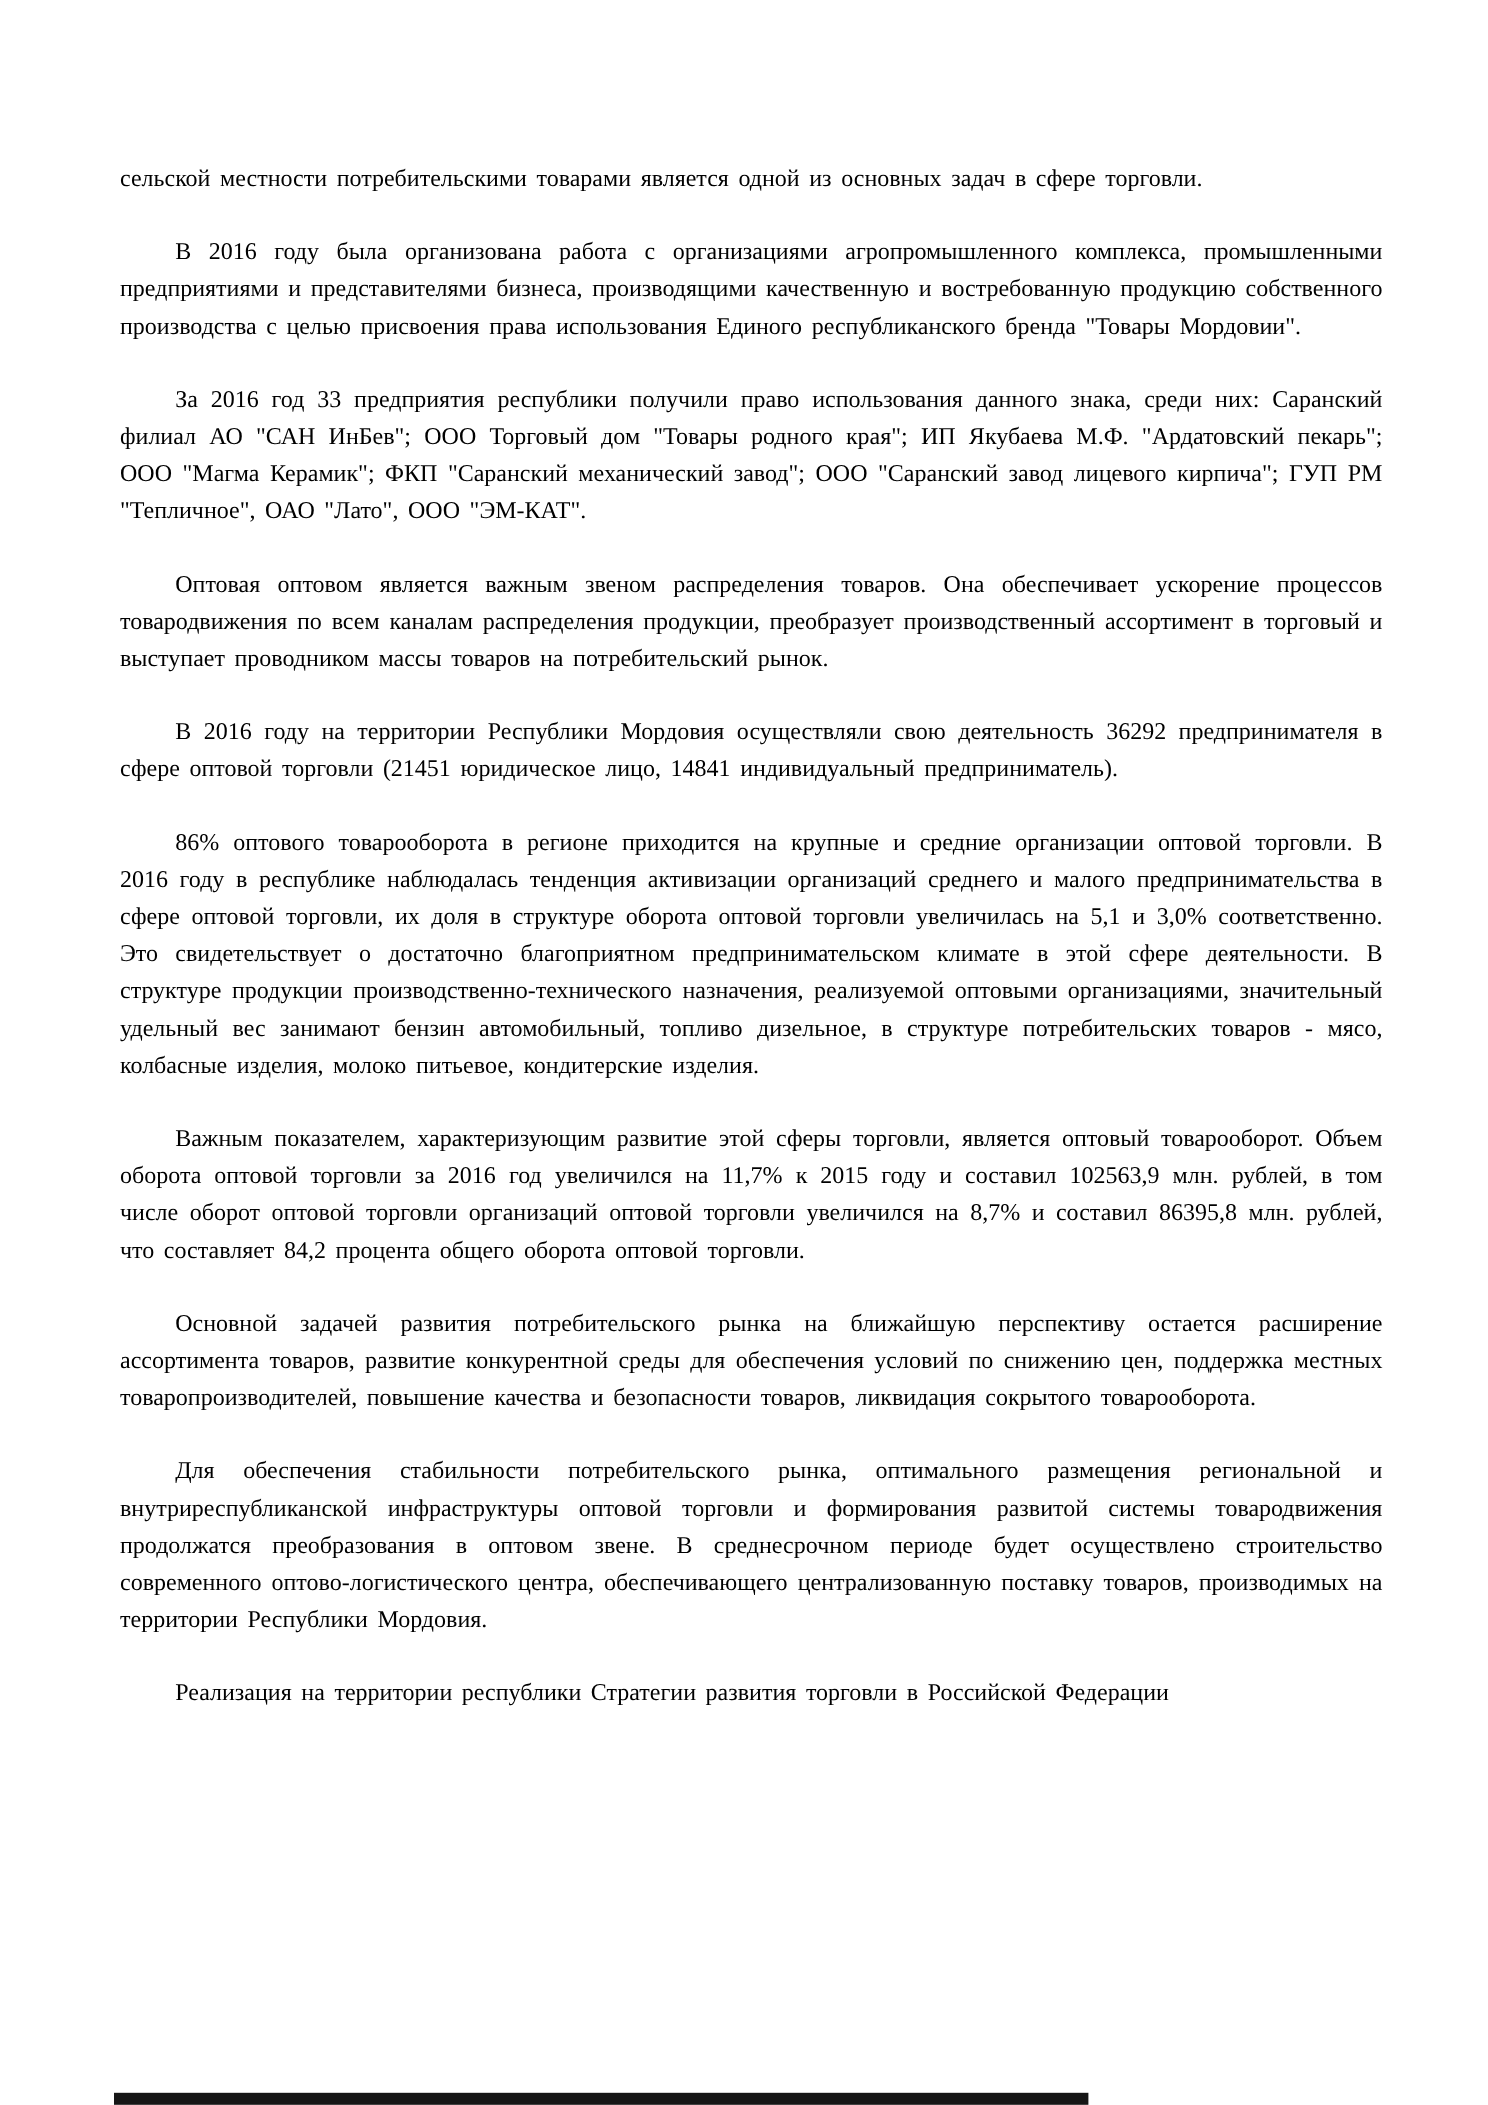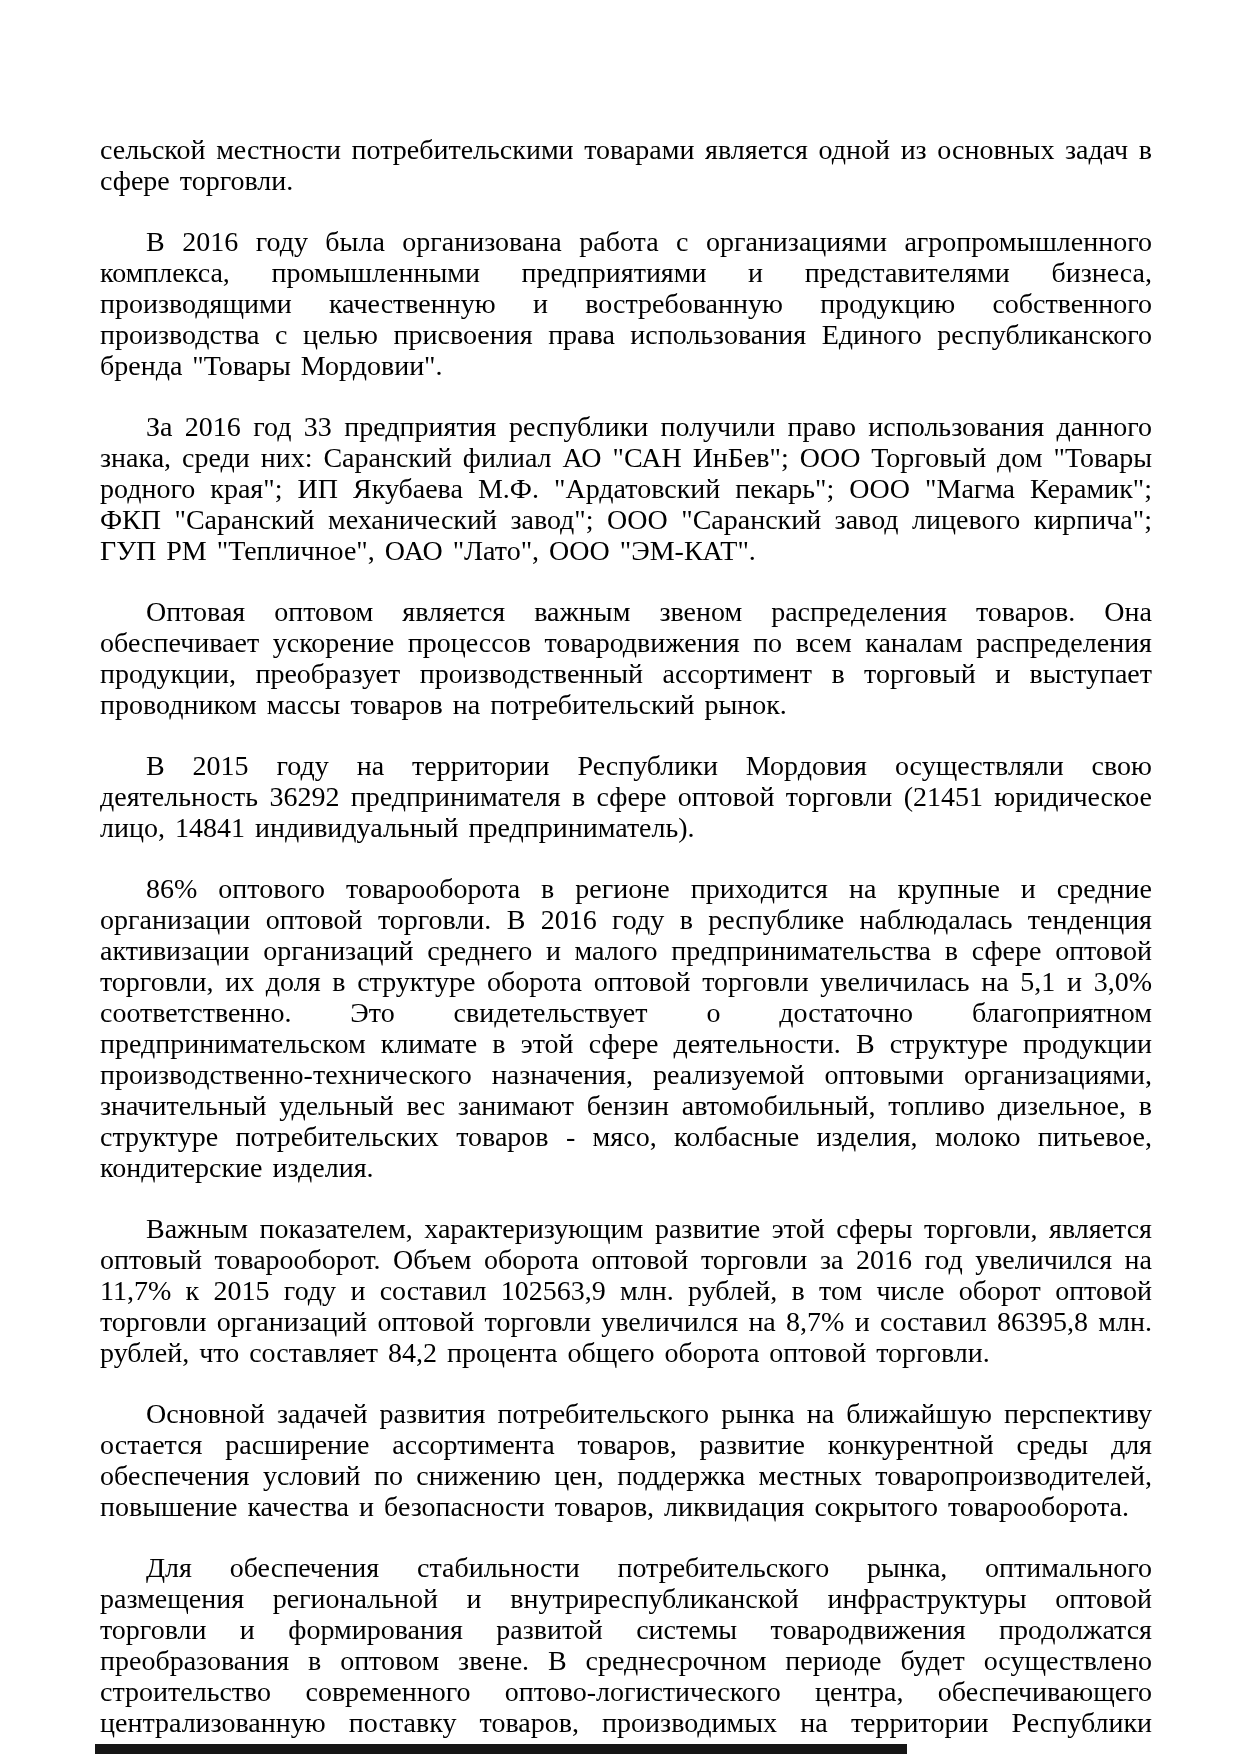--- a/index.html
+++ b/index.html
@@ -16,21 +16,21 @@
     color: #000000;
   }
   .page-body {
     position: absolute;
     left: 100px;
     top: 134px;
     width: 1052px;
   }
   .para {
     margin: 0 0 30px 0;
-    font-size: 28px;
+    font-size: 20px;
     line-height: 31px;
     text-align: justify;
     text-indent: 46px;
     word-spacing: 3px;
     color: #000000;
   }
   .para.no-indent {
     text-indent: 0;
   }
   .scan-strip {
@@ -43,20 +43,21 @@
   }
 </style>
 </head>
 <body>
 
 <div class="page-body">
   <p class="para no-indent">сельской местности потребительскими товарами является одной из основных задач в сфере торговли.</p>
   <p class="para">В 2016 году была организована работа с организациями агропромышленного комплекса, промышленными предприятиями и представителями бизнеса, производящими качественную и востребованную продукцию собственного производства с целью присвоения права использования Единого республиканского бренда "Товары Мордовии".</p>
   <p class="para">За 2016 год 33 предприятия республики получили право использования данного знака, среди них: Саранский филиал АО "САН ИнБев"; ООО Торговый дом "Товары родного края"; ИП Якубаева М.Ф. "Ардатовский пекарь"; ООО "Магма Керамик"; ФКП "Саранский механический завод"; ООО "Саранский завод лицевого кирпича"; ГУП РМ "Тепличное", ОАО "Лато", ООО "ЭМ-КАТ".</p>
   <p class="para">Оптовая оптовом является важным звеном распределения товаров. Она обеспечивает ускорение процессов товародвижения по всем каналам распределения продукции, преобразует производственный ассортимент в торговый и выступает проводником массы товаров на потребительский рынок.</p>
-  <p class="para">В 2015 году на территории Республики Мордовия осуществляли свою деятельность 36292 предпринимателя в сфере оптовой торговли (21451 юридическое лицо, 14841 индивидуальный предприниматель).</p>
+  <p class="para">В 2016 году на территории Республики Мордовия осуществляли свою деятельность 36292 предпринимателя в сфере оптовой торговли (21451 юридическое лицо, 14841 индивидуальный предприниматель).</p>
   <p class="para">86% оптового товарооборота в регионе приходится на крупные и средние организации оптовой торговли. В 2016 году в республике наблюдалась тенденция активизации организаций среднего и малого предпринимательства в сфере оптовой торговли, их доля в структуре оборота оптовой торговли увеличилась на 5,1 и 3,0% соответственно. Это свидетельствует о достаточно благоприятном предпринимательском климате в этой сфере деятельности. В структуре продукции производственно-технического назначения, реализуемой оптовыми организациями, значительный удельный вес занимают бензин автомобильный, топливо дизельное, в структуре потребительских товаров - мясо, колбасные изделия, молоко питьевое, кондитерские изделия.</p>
   <p class="para">Важным показателем, характеризующим развитие этой сферы торговли, является оптовый товарооборот. Объем оборота оптовой торговли за 2016 год увеличился на 11,7% к 2015 году и составил 102563,9 млн. рублей, в том числе оборот оптовой торговли организаций оптовой торговли увеличился на 8,7% и составил 86395,8 млн. рублей, что составляет 84,2 процента общего оборота оптовой торговли.</p>
   <p class="para">Основной задачей развития потребительского рынка на ближайшую перспективу остается расширение ассортимента товаров, развитие конкурентной среды для обеспечения условий по снижению цен, поддержка местных товаропроизводителей, повышение качества и безопасности товаров, ликвидация сокрытого товарооборота.</p>
   <p class="para">Для обеспечения стабильности потребительского рынка, оптимального размещения региональной и внутриреспубликанской инфраструктуры оптовой торговли и формирования развитой системы товародвижения продолжатся преобразования в оптовом звене. В среднесрочном периоде будет осуществлено строительство современного оптово-логистического центра, обеспечивающего централизованную поставку товаров, производимых на территории Республики Мордовия.</p>
+  <p class="para">Реализация на территории республики Стратегии развития торговли в Российской Федерации</p>
 </div>
 
 <div class="scan-strip"></div>
 
 </body></html>

